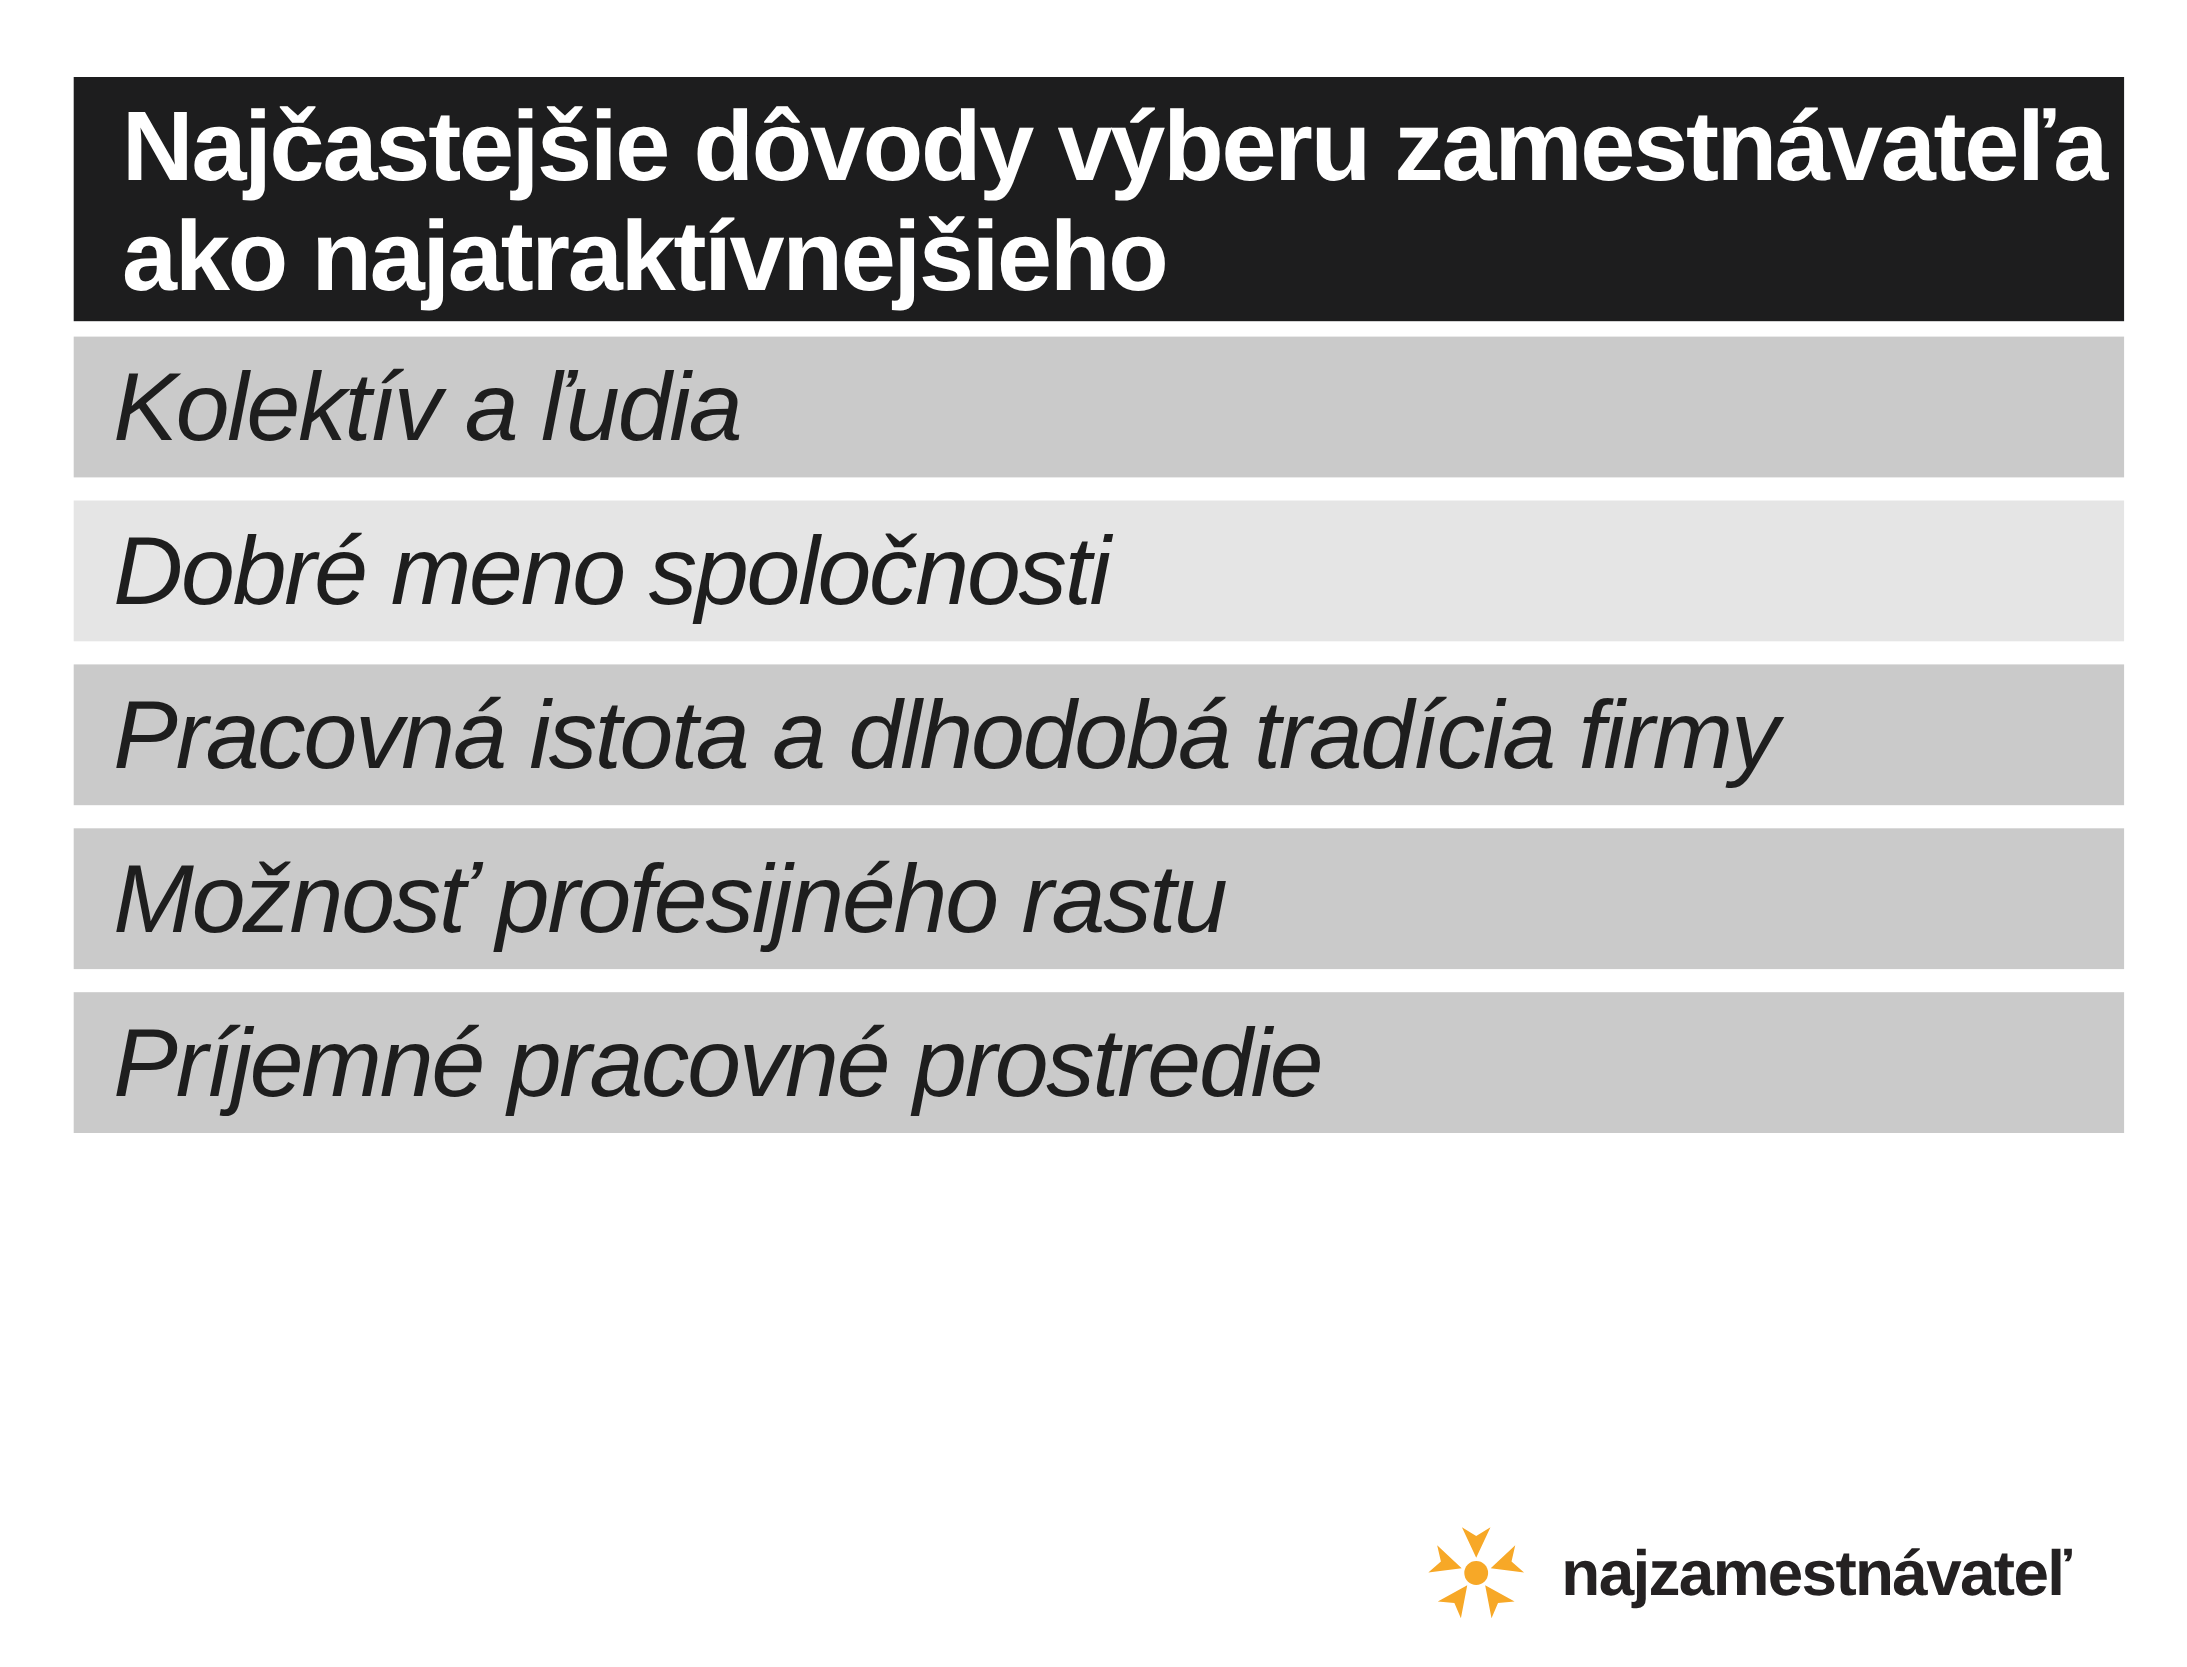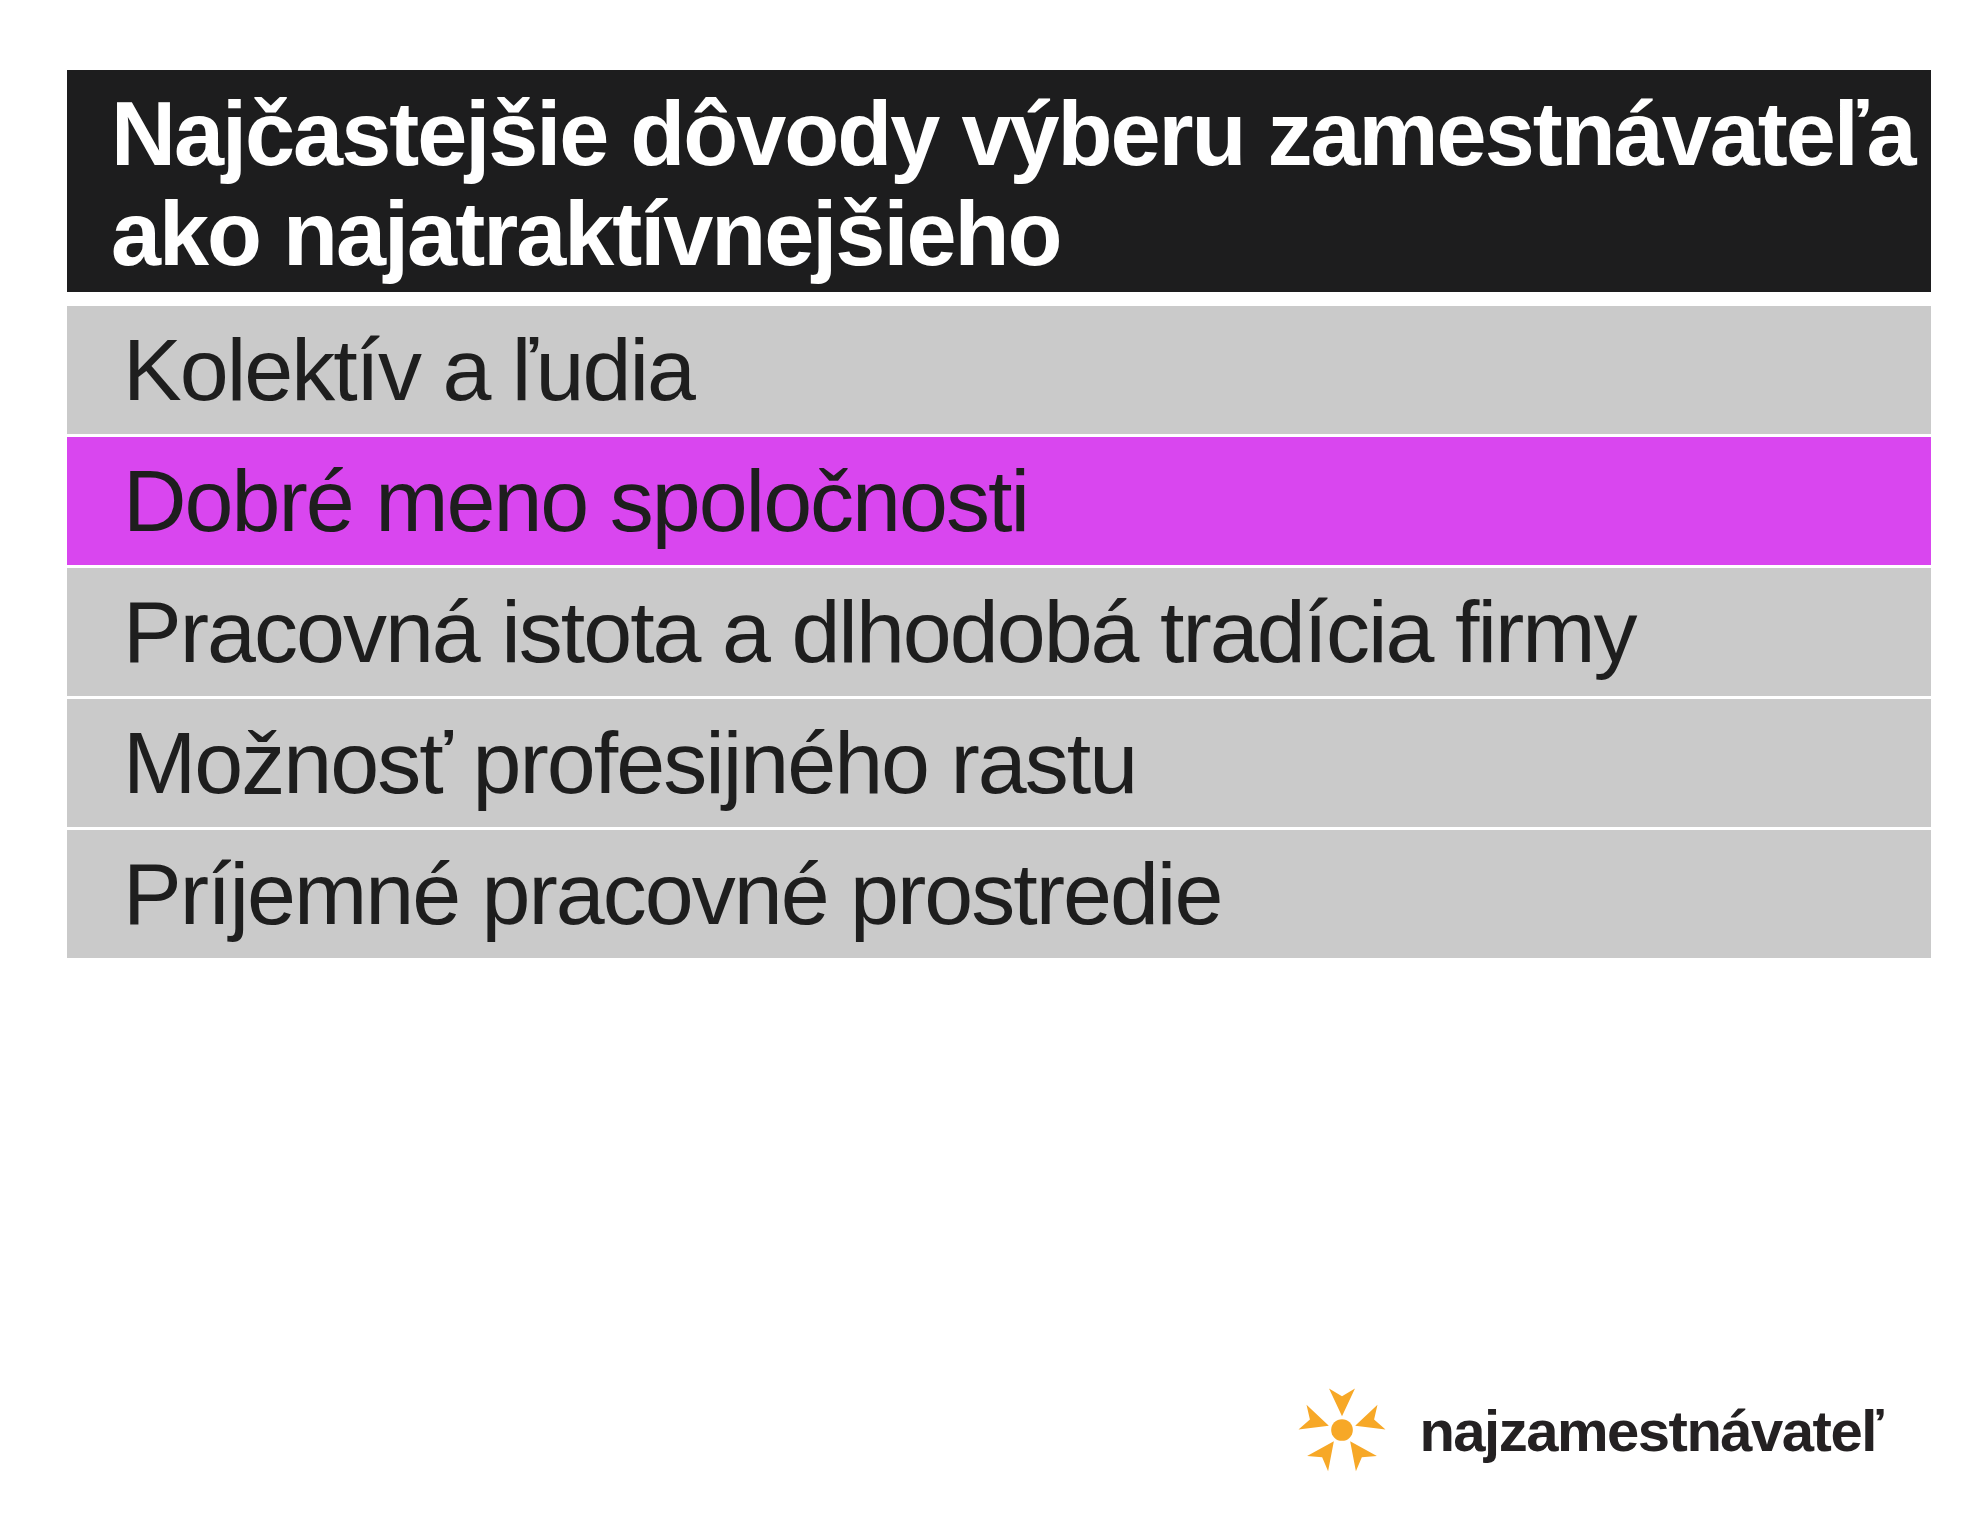--- a/index.html
+++ b/index.html
@@ -33,31 +33,32 @@
     letter-spacing: -2px;
     white-space: nowrap;
   }
   .rows {
     margin-top: 14px;
   }
   .row {
     box-sizing: border-box;
     width: 100%;
     height: 128px;
-    margin-bottom: 3px;
+    margin-bottom: 21px;
     display: flex;
     align-items: center;
-    padding-left: 56px;
+    padding-left: 36px;
     font-size: 88px;
     letter-spacing: -2px;
     color: #1e1e1e;
     white-space: nowrap;
+    font-style: italic;
   }
   .row.dark  { background: #cacaca; }
-  .row.light { background: #d946ef; }
+  .row.light { background: #e5e5e5; }
   .logo {
     position: absolute;
     top: 1384px;
     right: 106px;
     height: 92px;
     display: flex;
     align-items: center;
     gap: 32px;
   }
   .logo svg { display: block; }

